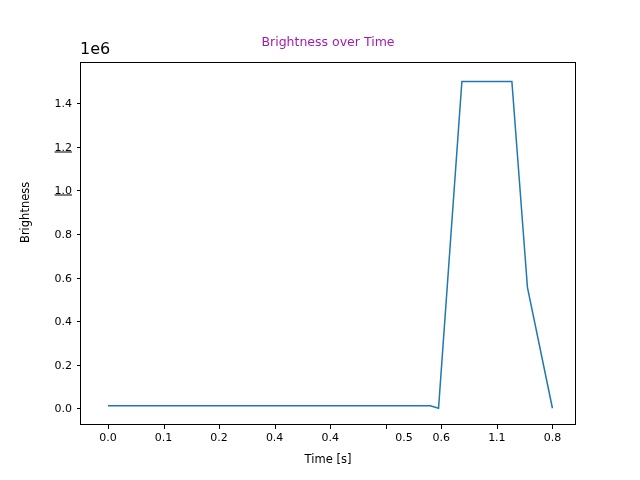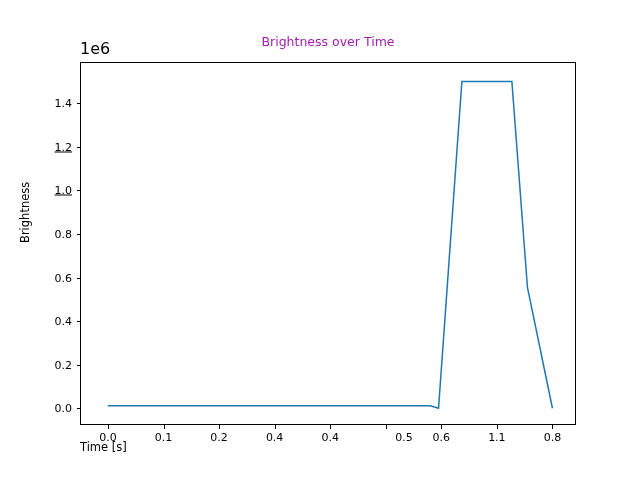--- a/index.html
+++ b/index.html
@@ -70,21 +70,22 @@
     background:#000000;
   }
   .ytick-mark {
     position:absolute;
     width:3.5px; height:1px;
     background:#000000;
   }
   
   #x-axis-label {
     position:absolute;
-    left:80px; top:440px; width:496px;
+    left:80px; top:452px; width:496px;
+    text-align:center;
     font-size:11.5px; color:#000000;
     line-height:14px;
     white-space:nowrap;
   }
   #y-axis-label {
     position:absolute;
     left:18px; top:243px;
     font-size:11.5px; color:#000000;
     line-height:14px;
     white-space:nowrap;

